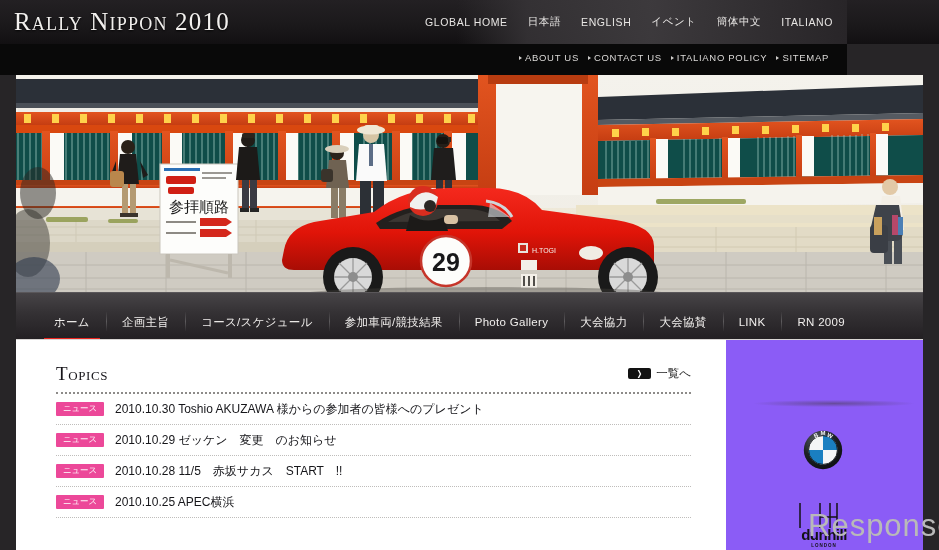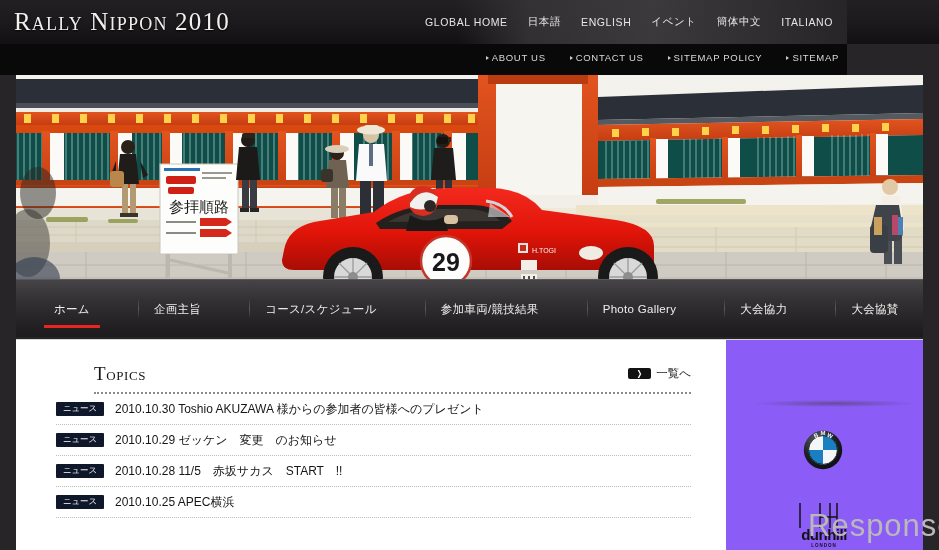--- a/index.html
+++ b/index.html
@@ -32,44 +32,44 @@
     position:absolute; right:0; top:0; width:390px; height:44px;
     background:linear-gradient(90deg,rgba(45,42,45,0) 0%,rgba(55,52,55,.85) 18%,rgba(62,59,62,.95) 50%,rgba(40,37,40,1) 100%);
     display:flex; align-items:center; justify-content:flex-end;
     padding-right:14px; gap:20px;
   }
   .langbar a{
     color:#e8e6e4; font-size:10.5px; letter-spacing:.6px;
     text-decoration:none; white-space:nowrap;
   }
   .utilbar{
-    position:absolute; right:8px; top:52px;
-    display:flex; align-items:center; gap:24px;
+    position:absolute; right:18px; top:52px;
+    display:flex; align-items:center; gap:9px;
   }
   .utilbar a{
     color:#dcdad8; font-size:9.5px; letter-spacing:.7px;
     text-decoration:none; white-space:nowrap;
     display:inline-flex; align-items:center; gap:3px;
   }
   .tri{ display:inline-block; width:0;height:0;
     border-left:3.5px solid #cfcdcb; border-top:2.5px solid transparent; border-bottom:2.5px solid transparent; }
 
   
   .hero{
     position:absolute; left:16px; top:75px; width:907px; height:222px;
     overflow:hidden; background:#e9e6df;
   }
   .hero svg{ display:block; width:907px; height:222px; }
 
   
   .nav{
-    position:absolute; left:16px; top:279px; width:907px; height:58px;
+    position:absolute; left:16px; top:292px; width:907px; height:58px;
     background:linear-gradient(180deg,#474447 0%,#343134 35%,#252225 75%,#1c1a1c 100%);
     border-top:1px solid #5a575a;
-    display:flex; align-items:center; padding-left:22px;gap:32px;
+    display:flex; align-items:center; padding-left:22px;
   }
   .nav-item{
     position:relative; color:#f0eeec; font-size:11.5px;
     padding:0 16px; white-space:nowrap; cursor:pointer;
     letter-spacing:.3px; line-height:42px; height:42px;
   }
   .nav-item + .nav-item::before{
     content:""; position:absolute; left:0; top:11px; width:1px; height:19px;
     background:linear-gradient(180deg,rgba(255,255,255,.02),rgba(255,255,255,.22),rgba(255,255,255,.02));
   }
@@ -82,21 +82,20 @@
     position:absolute; left:16px; top:339px; width:907px; height:211px;
     background:#ffffff;
     border-top:1px solid #d8d6d4;
   }
   .main{
     position:absolute; left:40px; top:22px; width:635px;
   }
   .topics-head{
     position:relative; height:32px;
     border-bottom:2px dotted #8d8b89;
-    margin-left:38px;
   }
   .topics-title{
     font-family:"Liberation Serif", serif;
     font-size:19px; color:#17151a; font-variant:small-caps;
     letter-spacing:.6px; position:absolute; left:0; top:1px;
   }
   .topics-more{
     position:absolute; right:0; top:4px;
     display:flex; align-items:center; gap:5px; cursor:pointer;
   }
@@ -110,21 +109,21 @@
   .topic-row{
     display:flex; align-items:center; gap:11px;
     height:31px; border-bottom:1px dotted #bfbdbb;
   }
   .badge{
     width:48px; height:14px; border-radius:1px;
     display:flex; align-items:center; justify-content:center;
     font-size:8.5px; color:#fff; letter-spacing:-.2px;
     flex:0 0 48px;
   }
-  .badge.news{ background:#0f172a; }
+  .badge.news{ background:#ec4899; }
   .badge.event{ background:#f08a12; }
   .topic-text{ font-size:12px; color:#16161a; white-space:nowrap; }
 
   
   .side{
     position:absolute; left:710px; top:0; width:197px; height:211px;
     background:#8b5cf6;
   }
   .side-rule{
     position:absolute; left:28px; top:60px; width:160px; height:7px;
@@ -161,21 +160,21 @@
       <a>
           <i class="tri"></i>
           <span>ABOUT US</span>
         </a>
       <a>
           <i class="tri"></i>
           <span>CONTACT US</span>
         </a>
       <a>
           <i class="tri"></i>
-          <span>SITEMAP POLICY</span>
+          <span>ITALIANO POLICY</span>
         </a>
       <a>
           <i class="tri"></i>
           <span>SITEMAP</span>
         </a>
     </div>
   </div>
 
   <div class="hero">
     <svg viewBox="0 0 907 222" preserveAspectRatio="none">

